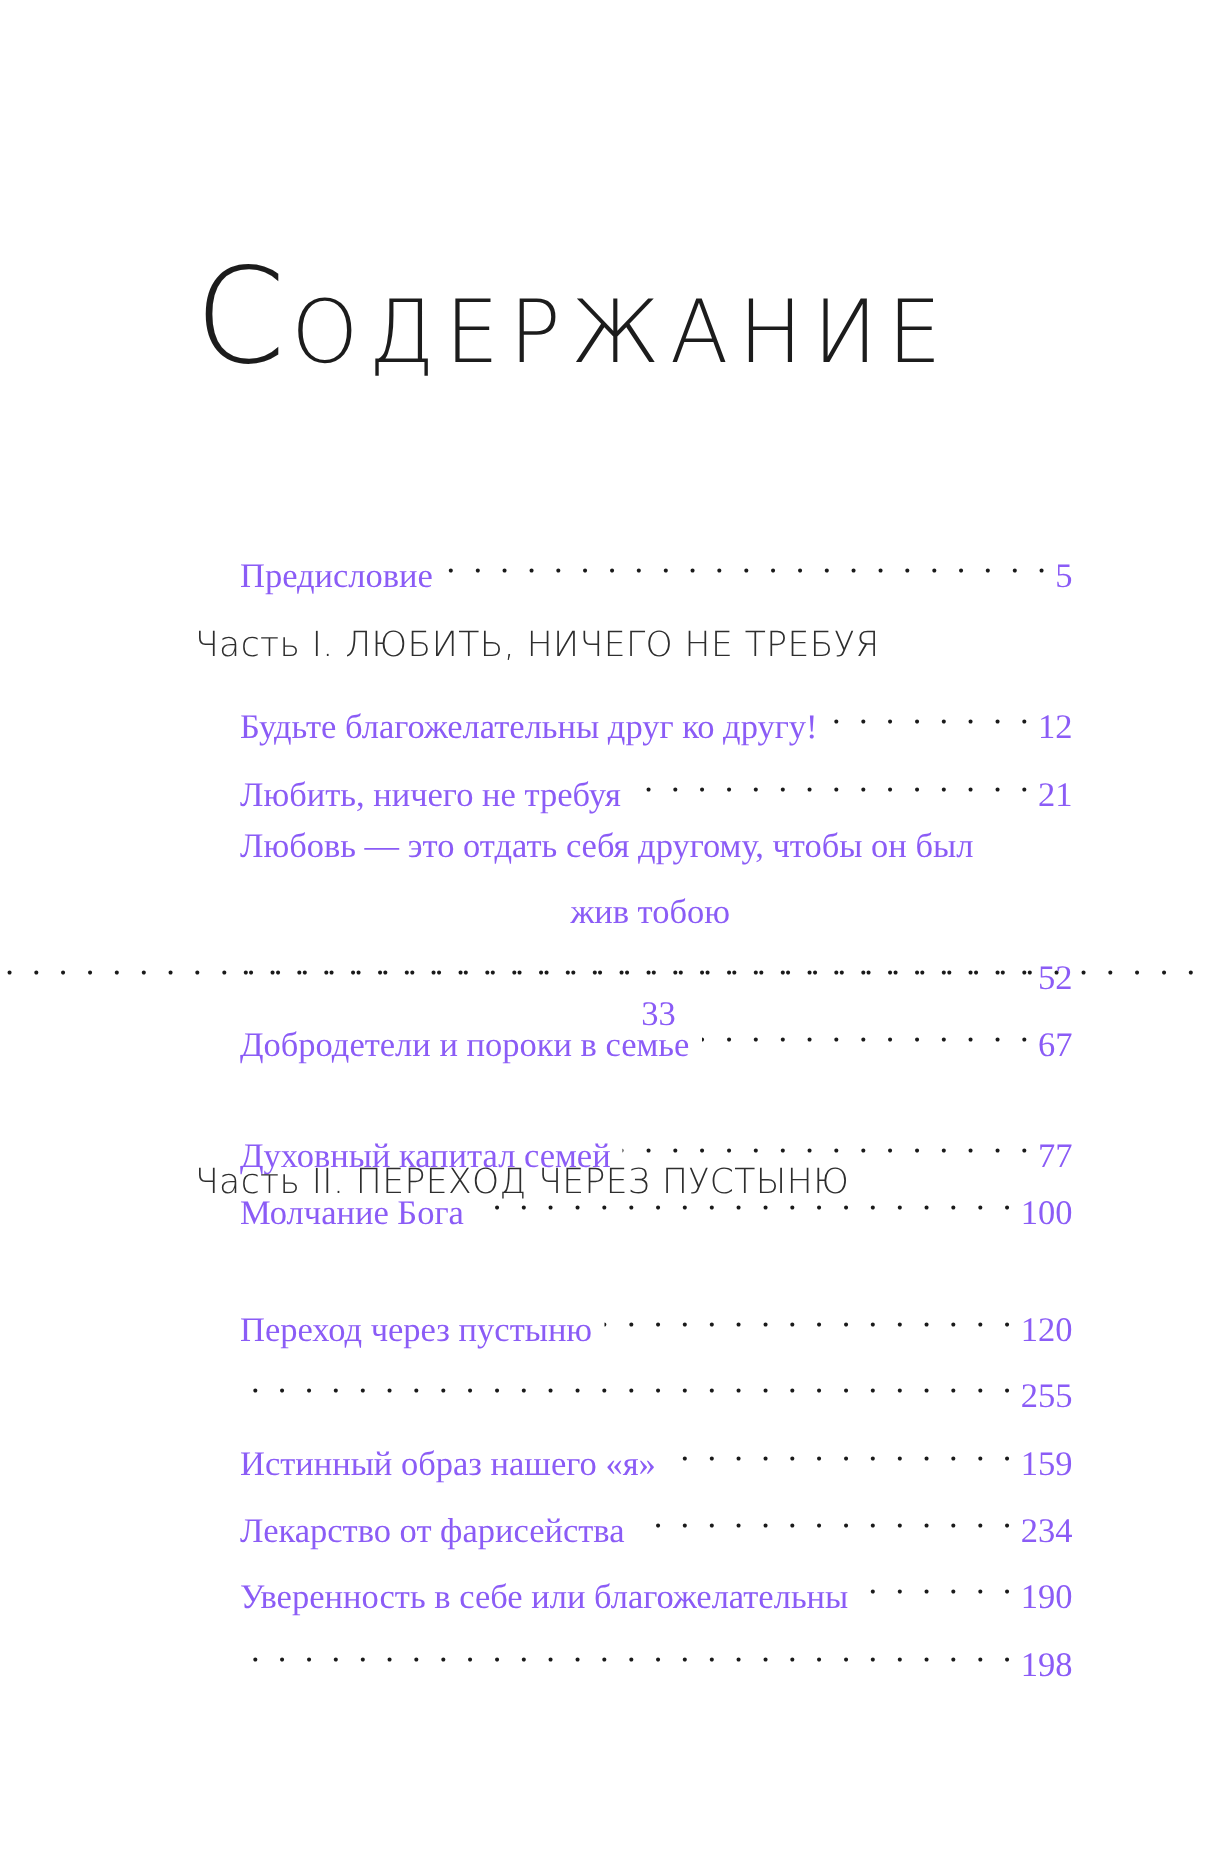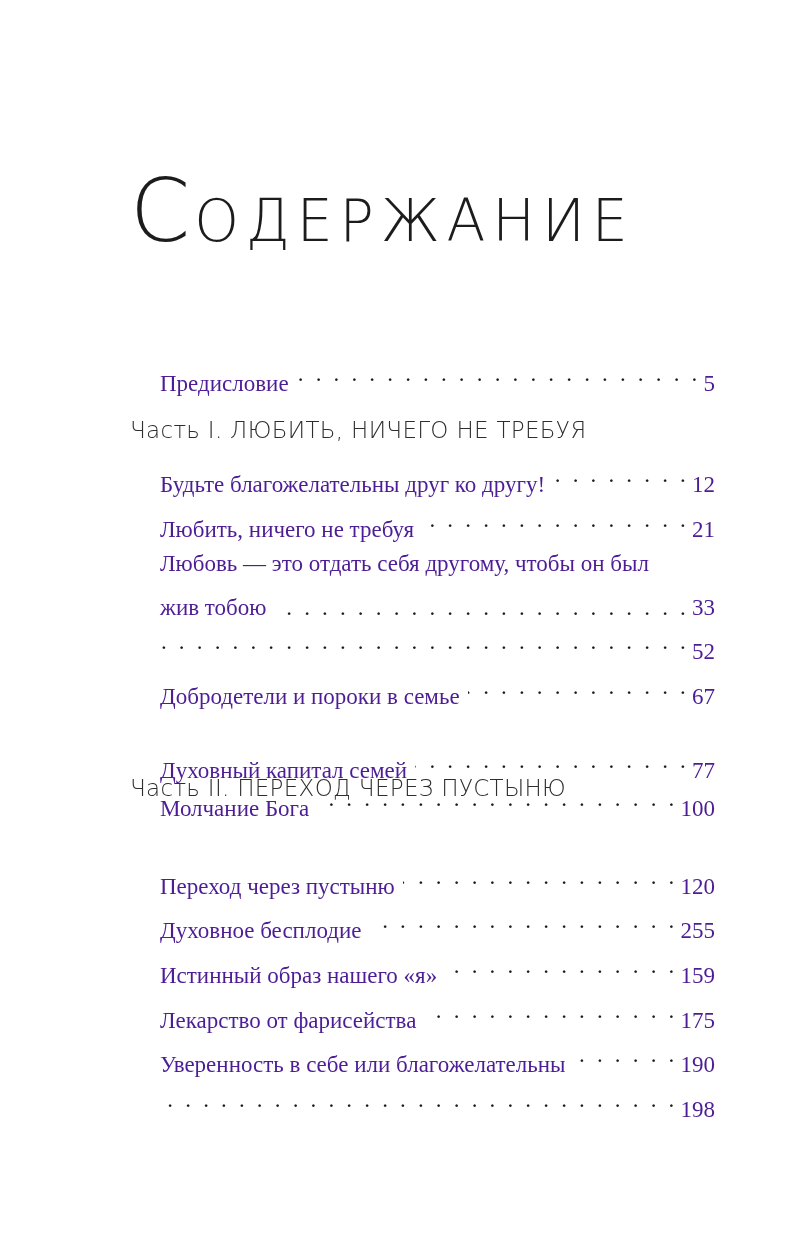--- a/index.html
+++ b/index.html
@@ -38,21 +38,21 @@
       top: 0;
       width: 585px;
     }
     .entry {
       position: absolute;
       left: 30px;
       width: 555px;
       font-family: "Liberation Serif", serif;
       font-size: 23px;
       line-height: 34px;
-      color: #4c1d95;
+      color: #8b5cf6;
       display: flex;
       align-items: baseline;
       white-space: nowrap;
     }
     .entry .title {
       flex: 0 0 auto;
       padding-right: 8px;
     }
     .entry .dots {
       flex: 1 1 auto;
@@ -75,23 +75,24 @@
     .entry.two-line {
       display: block;
       white-space: normal;
     }
     .entry.two-line .line1 {
       display: block;
       white-space: nowrap;
     }
     .entry.two-line .line2 {
       display: flex;
-      align-items: flex-start;
+      align-items: center;
       white-space: nowrap;
       margin-top: 10px;
+      flex-direction: column;
     }
     .part-heading {
       position: absolute;
       left: 0;
       font-family: "DejaVu Sans", sans-serif;
       font-weight: 200;
       font-size: 23px;
       line-height: 30px;
       letter-spacing: 0.3px;
       color: #2e2e2e;
@@ -159,35 +160,34 @@
     <span class="page">100</span>
   </div>
 
   <div class="entry" style="top:860px;">
     <span class="title">Переход через пустыню</span>
     <span class="dots"></span>
     <span class="page">120</span>
   </div>
 
   <div class="entry" style="top:904px;">
-    <span class="title">Духовное бесплодие</span>
     <span class="dots"></span>
     <span class="page">255</span>
   </div>
 
   <div class="entry" style="top:949px;">
     <span class="title">Истинный образ нашего «я»</span>
     <span class="dots"></span>
     <span class="page">159</span>
   </div>
 
   <div class="entry" style="top:994px;font-family:Liberation Serif, serif;">
     <span class="title">Лекарство от фарисейства</span>
     <span class="dots"></span>
-    <span class="page">175</span>
+    <span class="page">234</span>
   </div>
 
   <div class="entry" style="top:1038px;">
     <span class="title">Уверенность в себе или благожелательны</span>
     <span class="dots"></span>
     <span class="page">190</span>
   </div>
 
   <div class="entry" style="top:1083px;">
     <span class="dots"></span>

